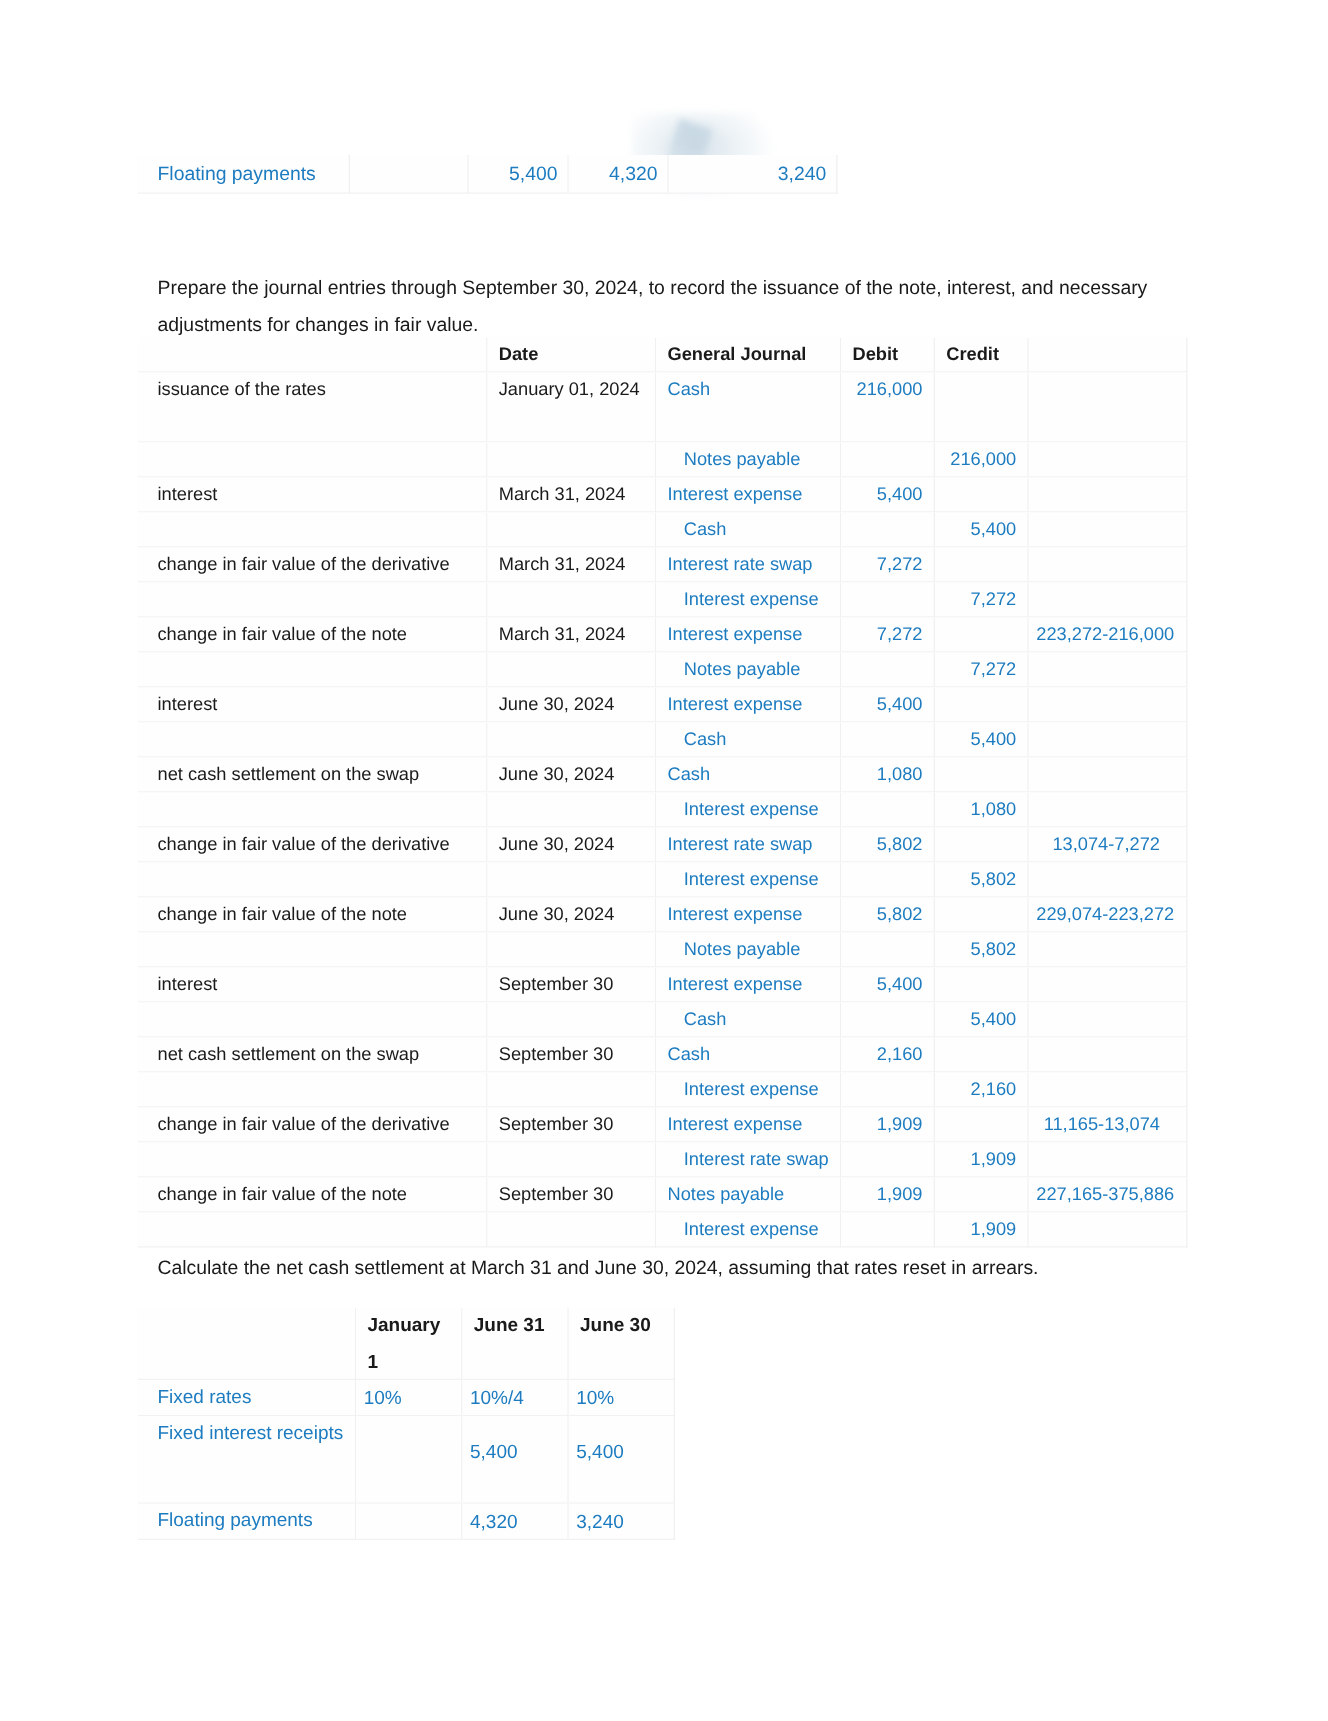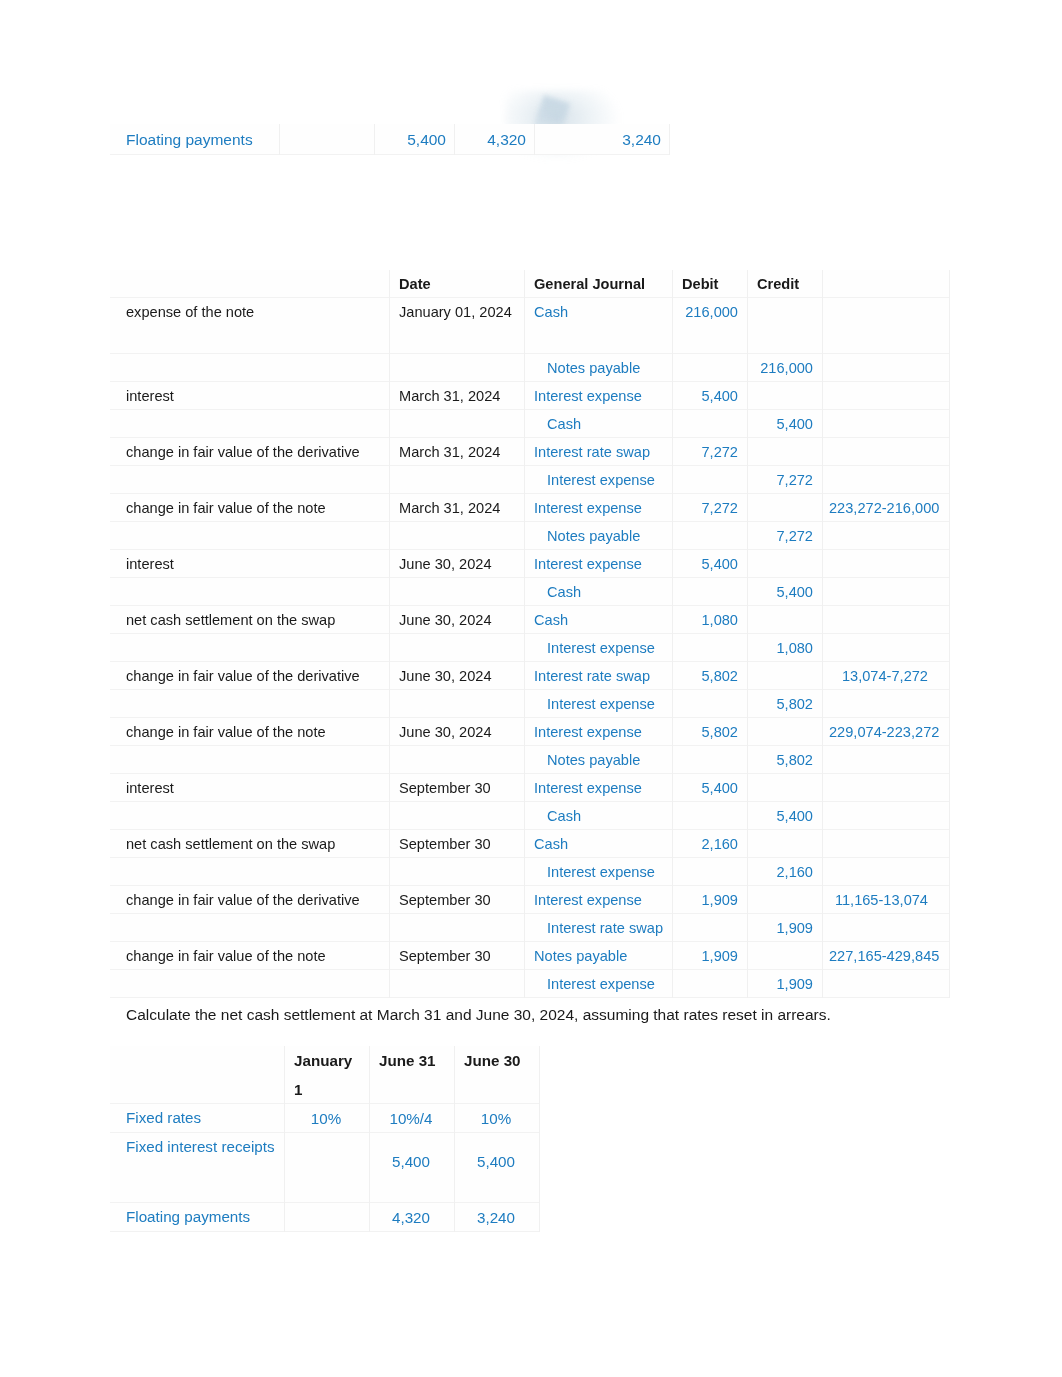--- a/index.html
+++ b/index.html
@@ -138,21 +138,21 @@
     width: 430px;
     font-size: 15.2px;
     line-height: 29px;
     margin-top: 16px;
   }
   .tbl-rates td {
     height: 29px;
     padding: 0 6px;
   }
   .tbl-rates td.lbl { padding-left: 16px; white-space: normal; line-height: 27px; }
-  .tbl-rates td.val { text-align: center; padding-right: 9px; }
+  .tbl-rates td.val { text-align: left; padding-right: 9px; }
   .tbl-rates td.hd  {
     font-weight: bold;
     color: #1a1a1a;
     white-space: normal;
     line-height: 29px;
     vertical-align: top;
   }
 </style>
 </head>
 <body>
@@ -175,20 +175,21 @@
         <tr>
           <td class="pad-lbl blue">Floating payments</td>
           <td></td>
           <td class="r pad-num blue">5,400</td>
           <td class="r pad-num blue">4,320</td>
           <td class="r pad-num blue">3,240</td>
         </tr>
       </tbody>
   </table>
 
+  <div class="para para1">Prepare the journal entries through September 30, 2024, to record the issuance of the note, interest, and necessary adjustments for changes in fair value.</div>
 
   <table class="tbl-main">
     <colgroup>
       <col style="width:280px">
       <col style="width:135px">
       <col style="width:148px">
       <col style="width:75px">
       <col style="width:75px">
       <col style="width:127px">
     </colgroup>
@@ -197,21 +198,21 @@
         <td class="hdr desc"></td>
         <td class="hdr date">Date</td>
         <td class="hdr acct">General Journal</td>
         <td class="hdr" style="padding-left:9px">Debit</td>
         <td class="hdr" style="padding-left:9px">Credit</td>
         <td class="hdr"></td>
       </tr>
     </thead>
     <tbody id="main-body">
         <tr>
-          <td class="desc black" style="height: 56px;">expense of the note</td>
+          <td class="desc black" style="height: 56px;">issuance of the rates</td>
           <td class="date black" style="height: 56px;">January 01, 2024</td>
           <td class="acct blue" style="height: 56px;">Cash</td>
           <td class="num blue wrapcell" style="height: 56px; line-height: 28px;">216,000</td>
           <td class="num blue" style="height: 56px;"></td>
           <td class="note blue" style="height: 56px;"></td>
         </tr>
         <tr>
           <td class="desc black"></td>
           <td class="date black"></td>
           <td class="acct blue ind">Notes payable</td>
@@ -378,21 +379,21 @@
           <td class="num blue"></td>
           <td class="num blue">1,909</td>
           <td class="note blue"></td>
         </tr>
         <tr>
           <td class="desc black">change in fair value of the note</td>
           <td class="date black">September 30</td>
           <td class="acct blue">Notes payable</td>
           <td class="num blue">1,909</td>
           <td class="num blue"></td>
-          <td class="note blue">227,165-429,845</td>
+          <td class="note blue">227,165-375,886</td>
         </tr>
         <tr>
           <td class="desc black"></td>
           <td class="date black"></td>
           <td class="acct blue ind">Interest expense</td>
           <td class="num blue"></td>
           <td class="num blue">1,909</td>
           <td class="note blue"></td>
         </tr>
       </tbody>

